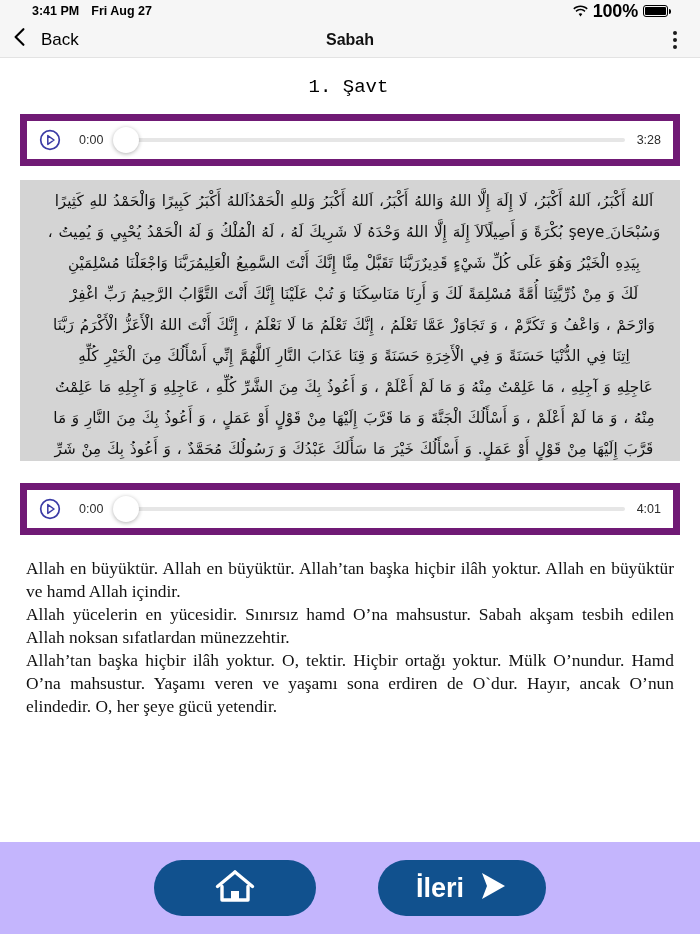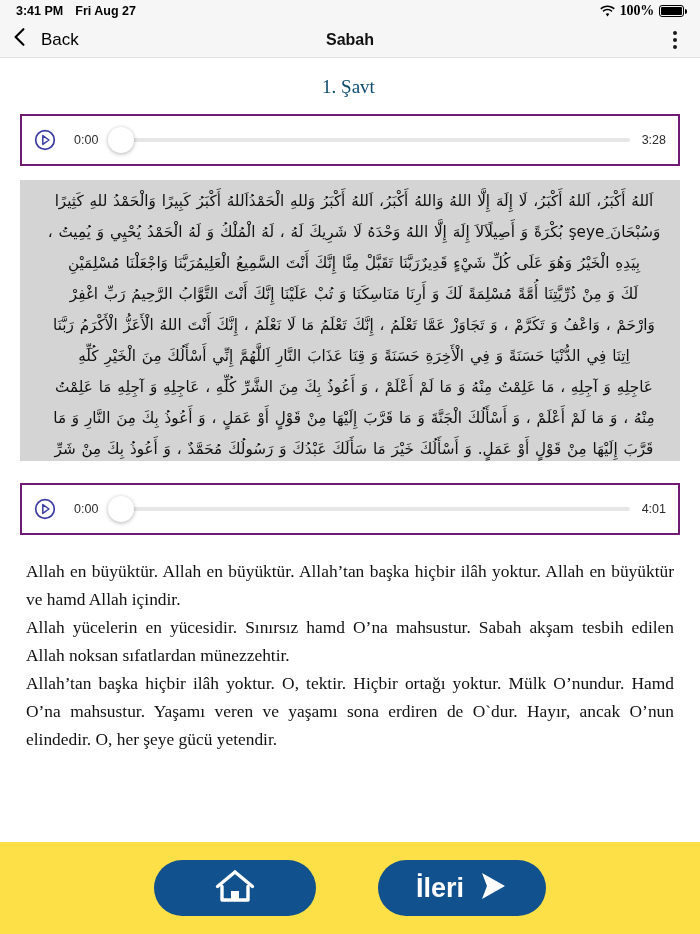--- a/index.html
+++ b/index.html
@@ -9,37 +9,37 @@
     font-family: "Liberation Sans", sans-serif;
     overflow: hidden;
   }
   #app { position: relative; width: 700px; height: 934px; background:#fff; }
 
   
   .statusbar {
     height: 22px; width: 100%;
     background: #f6f6f6;
     display: flex; align-items: center;
-    padding: 0 16px;
+    padding: 0 32px;
     font-size: 12.5px; font-weight: 700; color: #000;
   }
   .sb-left { display: flex; align-items: center; gap: 12px; }
   .sb-right { margin-left: auto; display: flex; align-items: center; gap: 5px; }
   .wifi-icon { width: 15px; height: 12px; position: relative; display:inline-block; }
   .wifi-icon svg { display:block; }
   .battery {
     width: 25px; height: 12px; border: 1.6px solid #000; border-radius: 3px;
     position: relative; display: inline-block;
   }
   .battery::after {
     content: ""; position: absolute; right: -4px; top: 3.4px;
     width: 2.4px; height: 5px; background: #000; border-radius: 0 2px 2px 0;
   }
   .battery .fill { position:absolute; left:1.2px; top:1.2px; bottom:1.2px; right:1.2px; background:#000; border-radius:1px; }
-  .pct { font-size: 14px; font-weight: 700; letter-spacing: -0.2px; font-family: Liberation Serif, serif; }
+  .pct { font-size: 18px; font-weight: 700; letter-spacing: -0.2px; }
 
   
   .navbar {
     height: 36px; width: 100%;
     background: #f6f6f6;
     border-bottom: 1px solid #e3e3e3;
     display: flex; align-items: center;
     padding: 0 14px;
     position: relative;
   }
@@ -56,29 +56,29 @@
   .kebab {
     margin-left: auto; width: 22px; height: 22px;
     display: flex; flex-direction: column; align-items: center;
     justify-content: center; gap: 3px; cursor: pointer; z-index: 2;
   }
   .kebab i { width: 4px; height: 4px; border-radius: 50%; background: #1a1a1a; display:block; }
 
   
   .page-heading {
     text-align: center;
-    font-size: 19px; color: #0c4a6e;
+    font-size: 19px; color: #000000;
     padding: 18px 3px 16px 0;
-    font-family: Liberation Serif, serif;
+    font-family: Liberation Mono, monospace;
   }
 
   
   .player {
     margin: 0 20px;
-    border: 2px solid #701a75;
+    border: 7px solid #701a75;
     background: #fff;
     height: 52px;
     display: flex; align-items: center;
     padding: 0 12px;
   }
   .play-btn {
     width: 22px; height: 22px; flex: 0 0 auto; cursor: pointer;
     display:flex; align-items:center; justify-content:center;
   }
   .time {
@@ -120,31 +120,31 @@
     line-height: 31px;
     color: #101010;
     word-spacing: 1px;
   }
 
   
   .translation {
     margin: 22px 26px 0 26px;
     font-family: "Liberation Serif", serif;
     font-size: 17.4px;
-    line-height: 28px;
+    line-height: 23px;
     color: #111;
     height: 262px;
     overflow: hidden;
   }
   .translation p { text-align: justify; text-justify: inter-word; margin: 0; }
 
   
   .bottombar {
     position: absolute; left: 0; right: 0; bottom: 0;
-    height: 92px; background: #fde047;
+    height: 92px; background: #c4b5fd;
     display: flex; align-items: center; justify-content: center;
     gap: 62px;
   }
   .pill {
     background: #11518e;
     border-radius: 40px;
     height: 56px;
     display: flex; align-items: center; justify-content: center;
     cursor: pointer;
     border: none;

